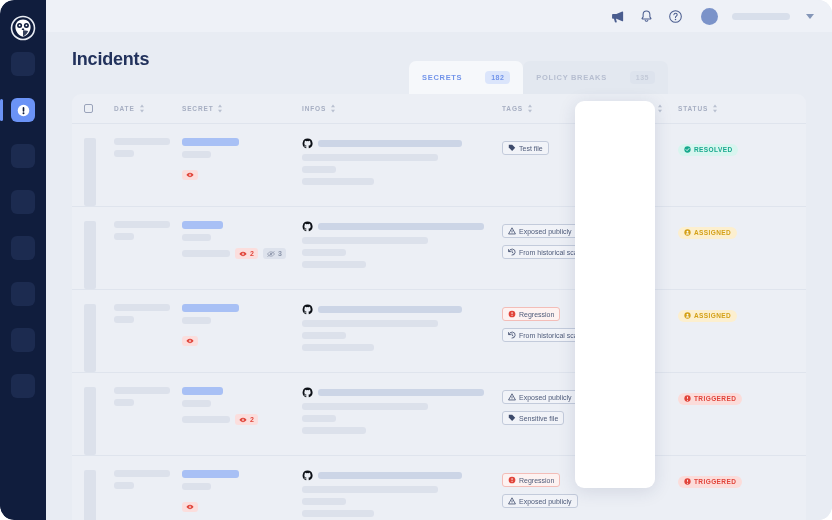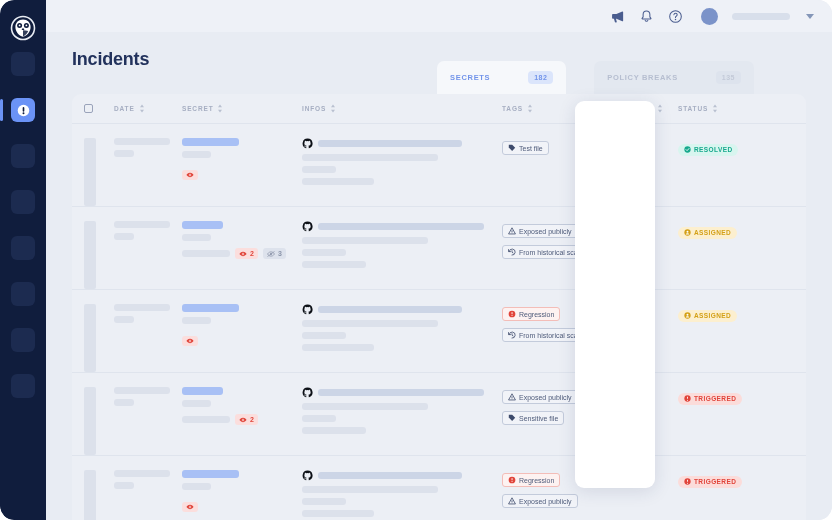--- a/index.html
+++ b/index.html
@@ -116,26 +116,25 @@
   
   .tabs {
     position: absolute;
     left: 363px; top: 29px;
     display: flex;
     height: 33px;
   }
   .tab {
     display: flex;
     align-items: center;
-    gap: 38px;
+    gap: 23px;
     padding: 7px 13px;
     height: 33px;
     border-radius: 7px 7px 0 0;
     cursor: pointer;
-    margin-left: 28px;
   }
   .tab.active { background: #f6f8fb; }
   .tab.inactive { background: #e3e8f0; justify-content: center; }
   .tab-label {
     font-size: 7.5px;
     font-weight: bold;
     letter-spacing: 0.7px;
   }
   .tab.active .tab-label { color: #7294ea; }
   .tab.inactive .tab-label { color: #b6bed0; }

